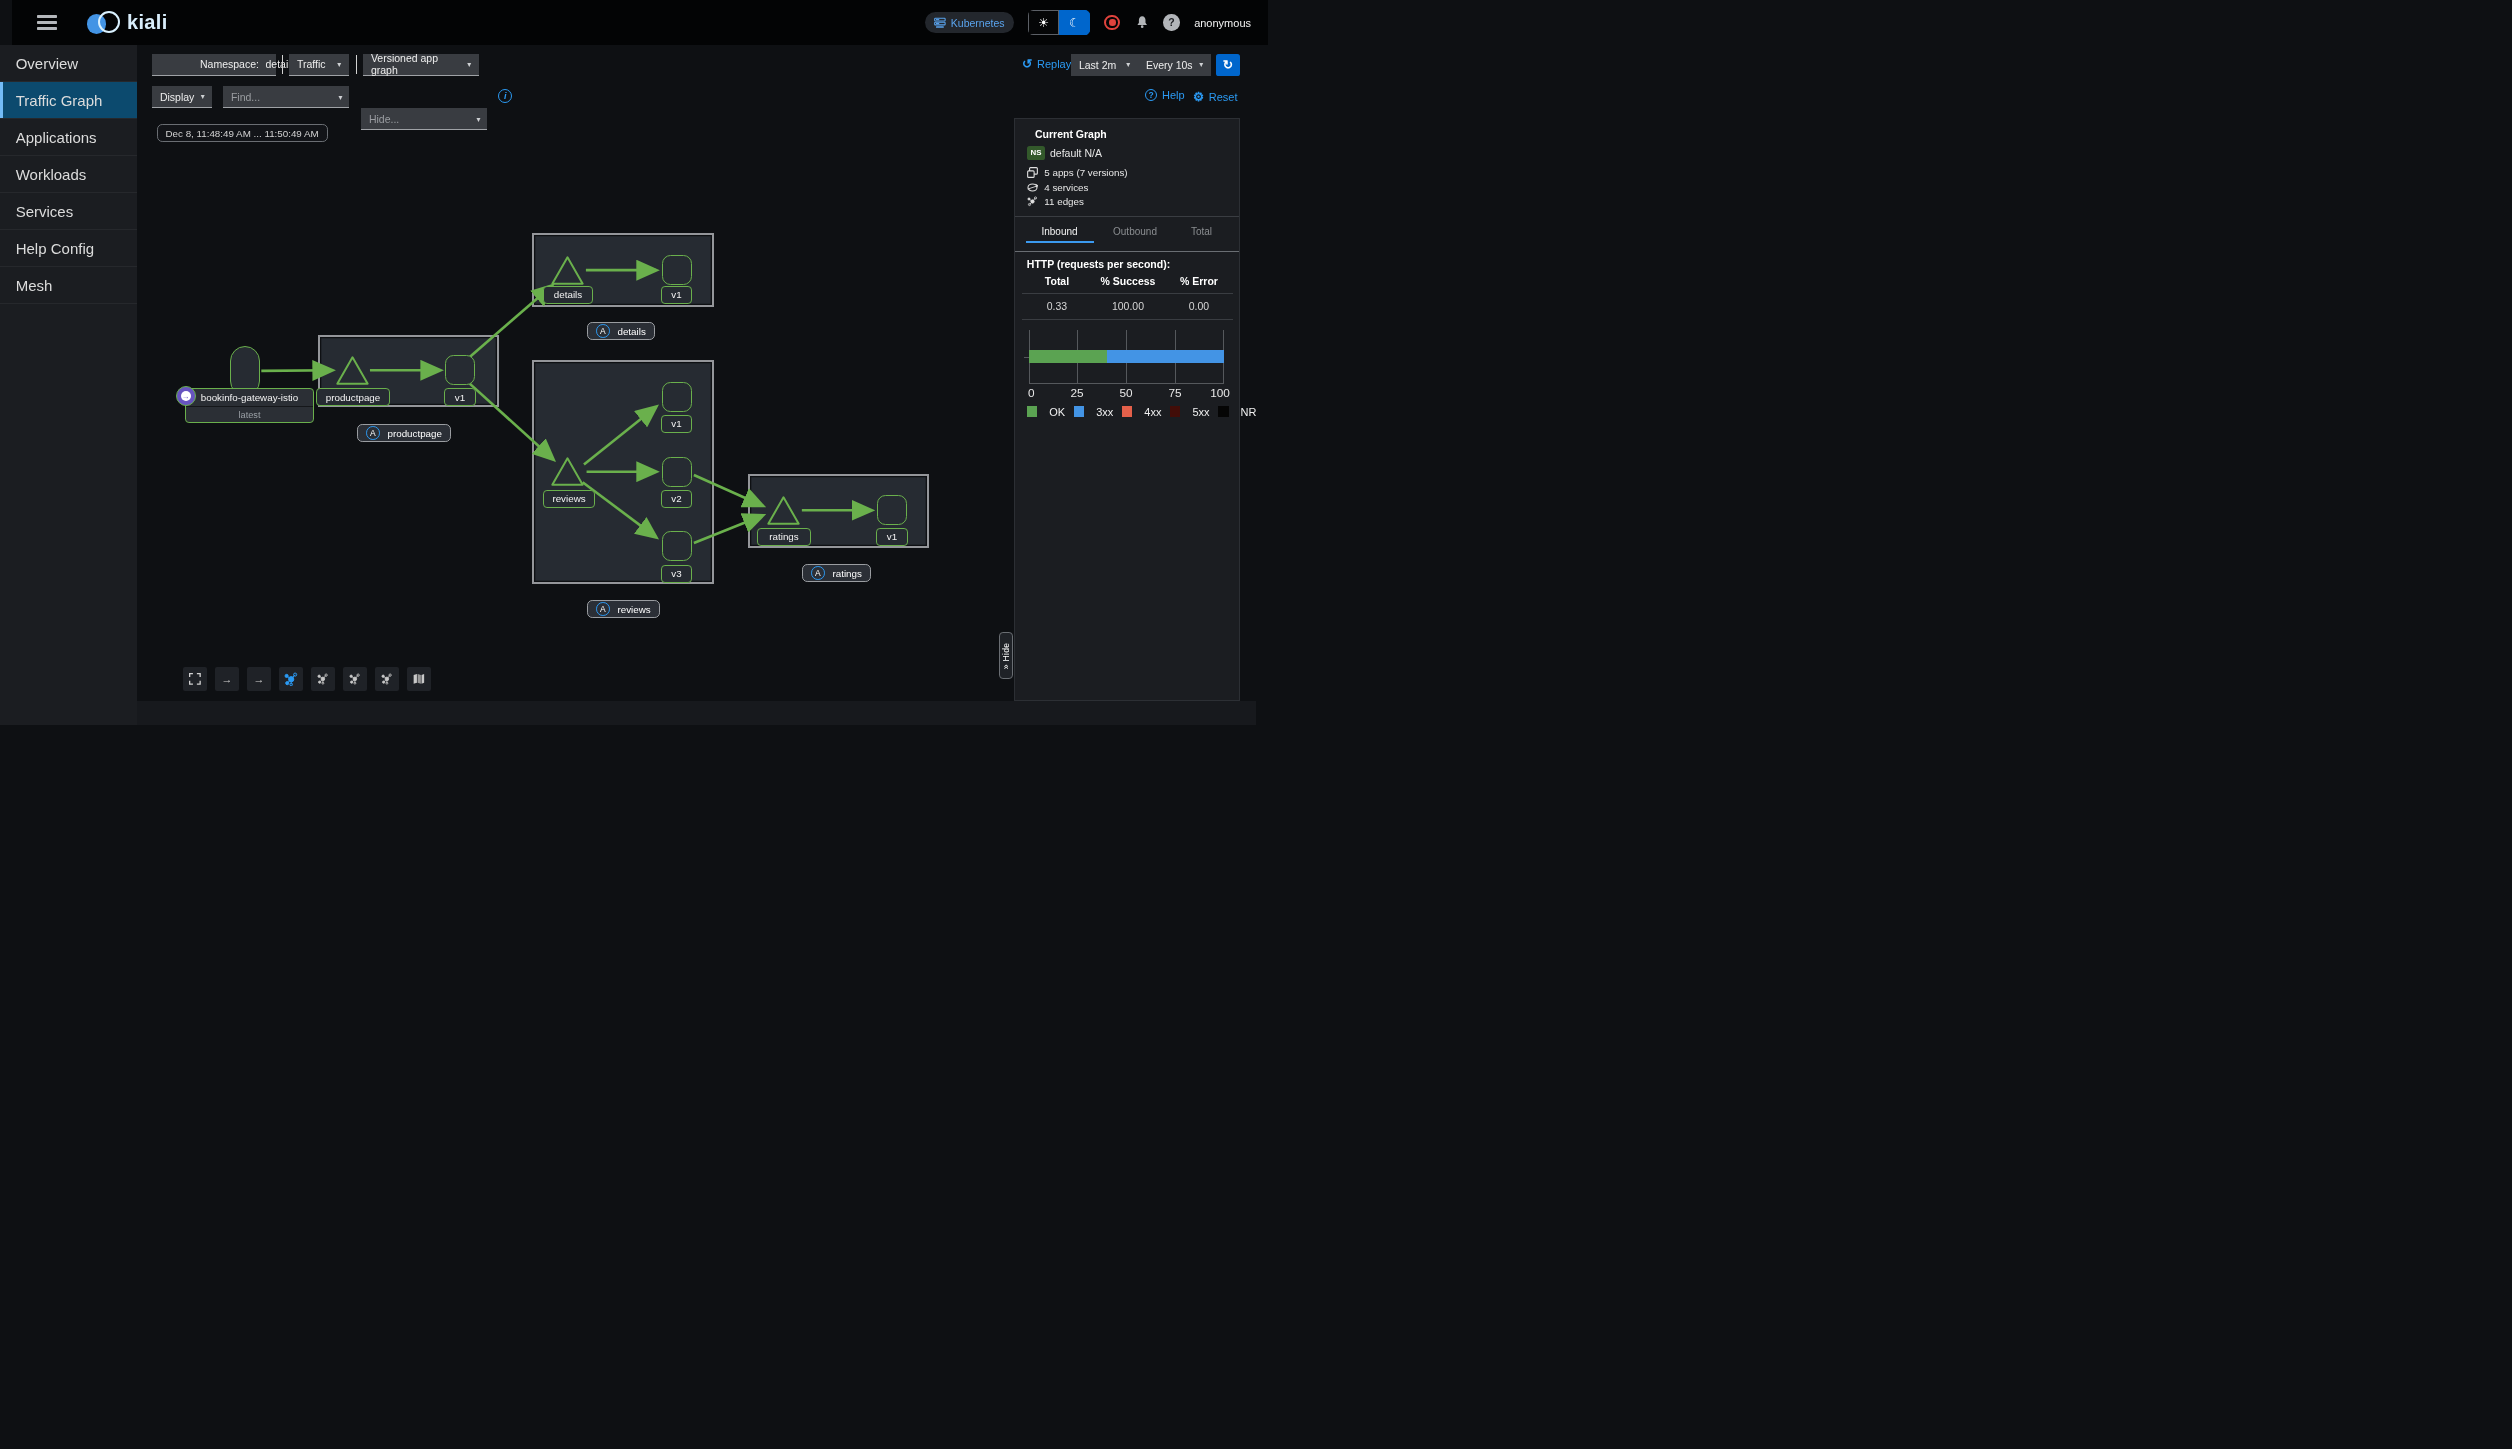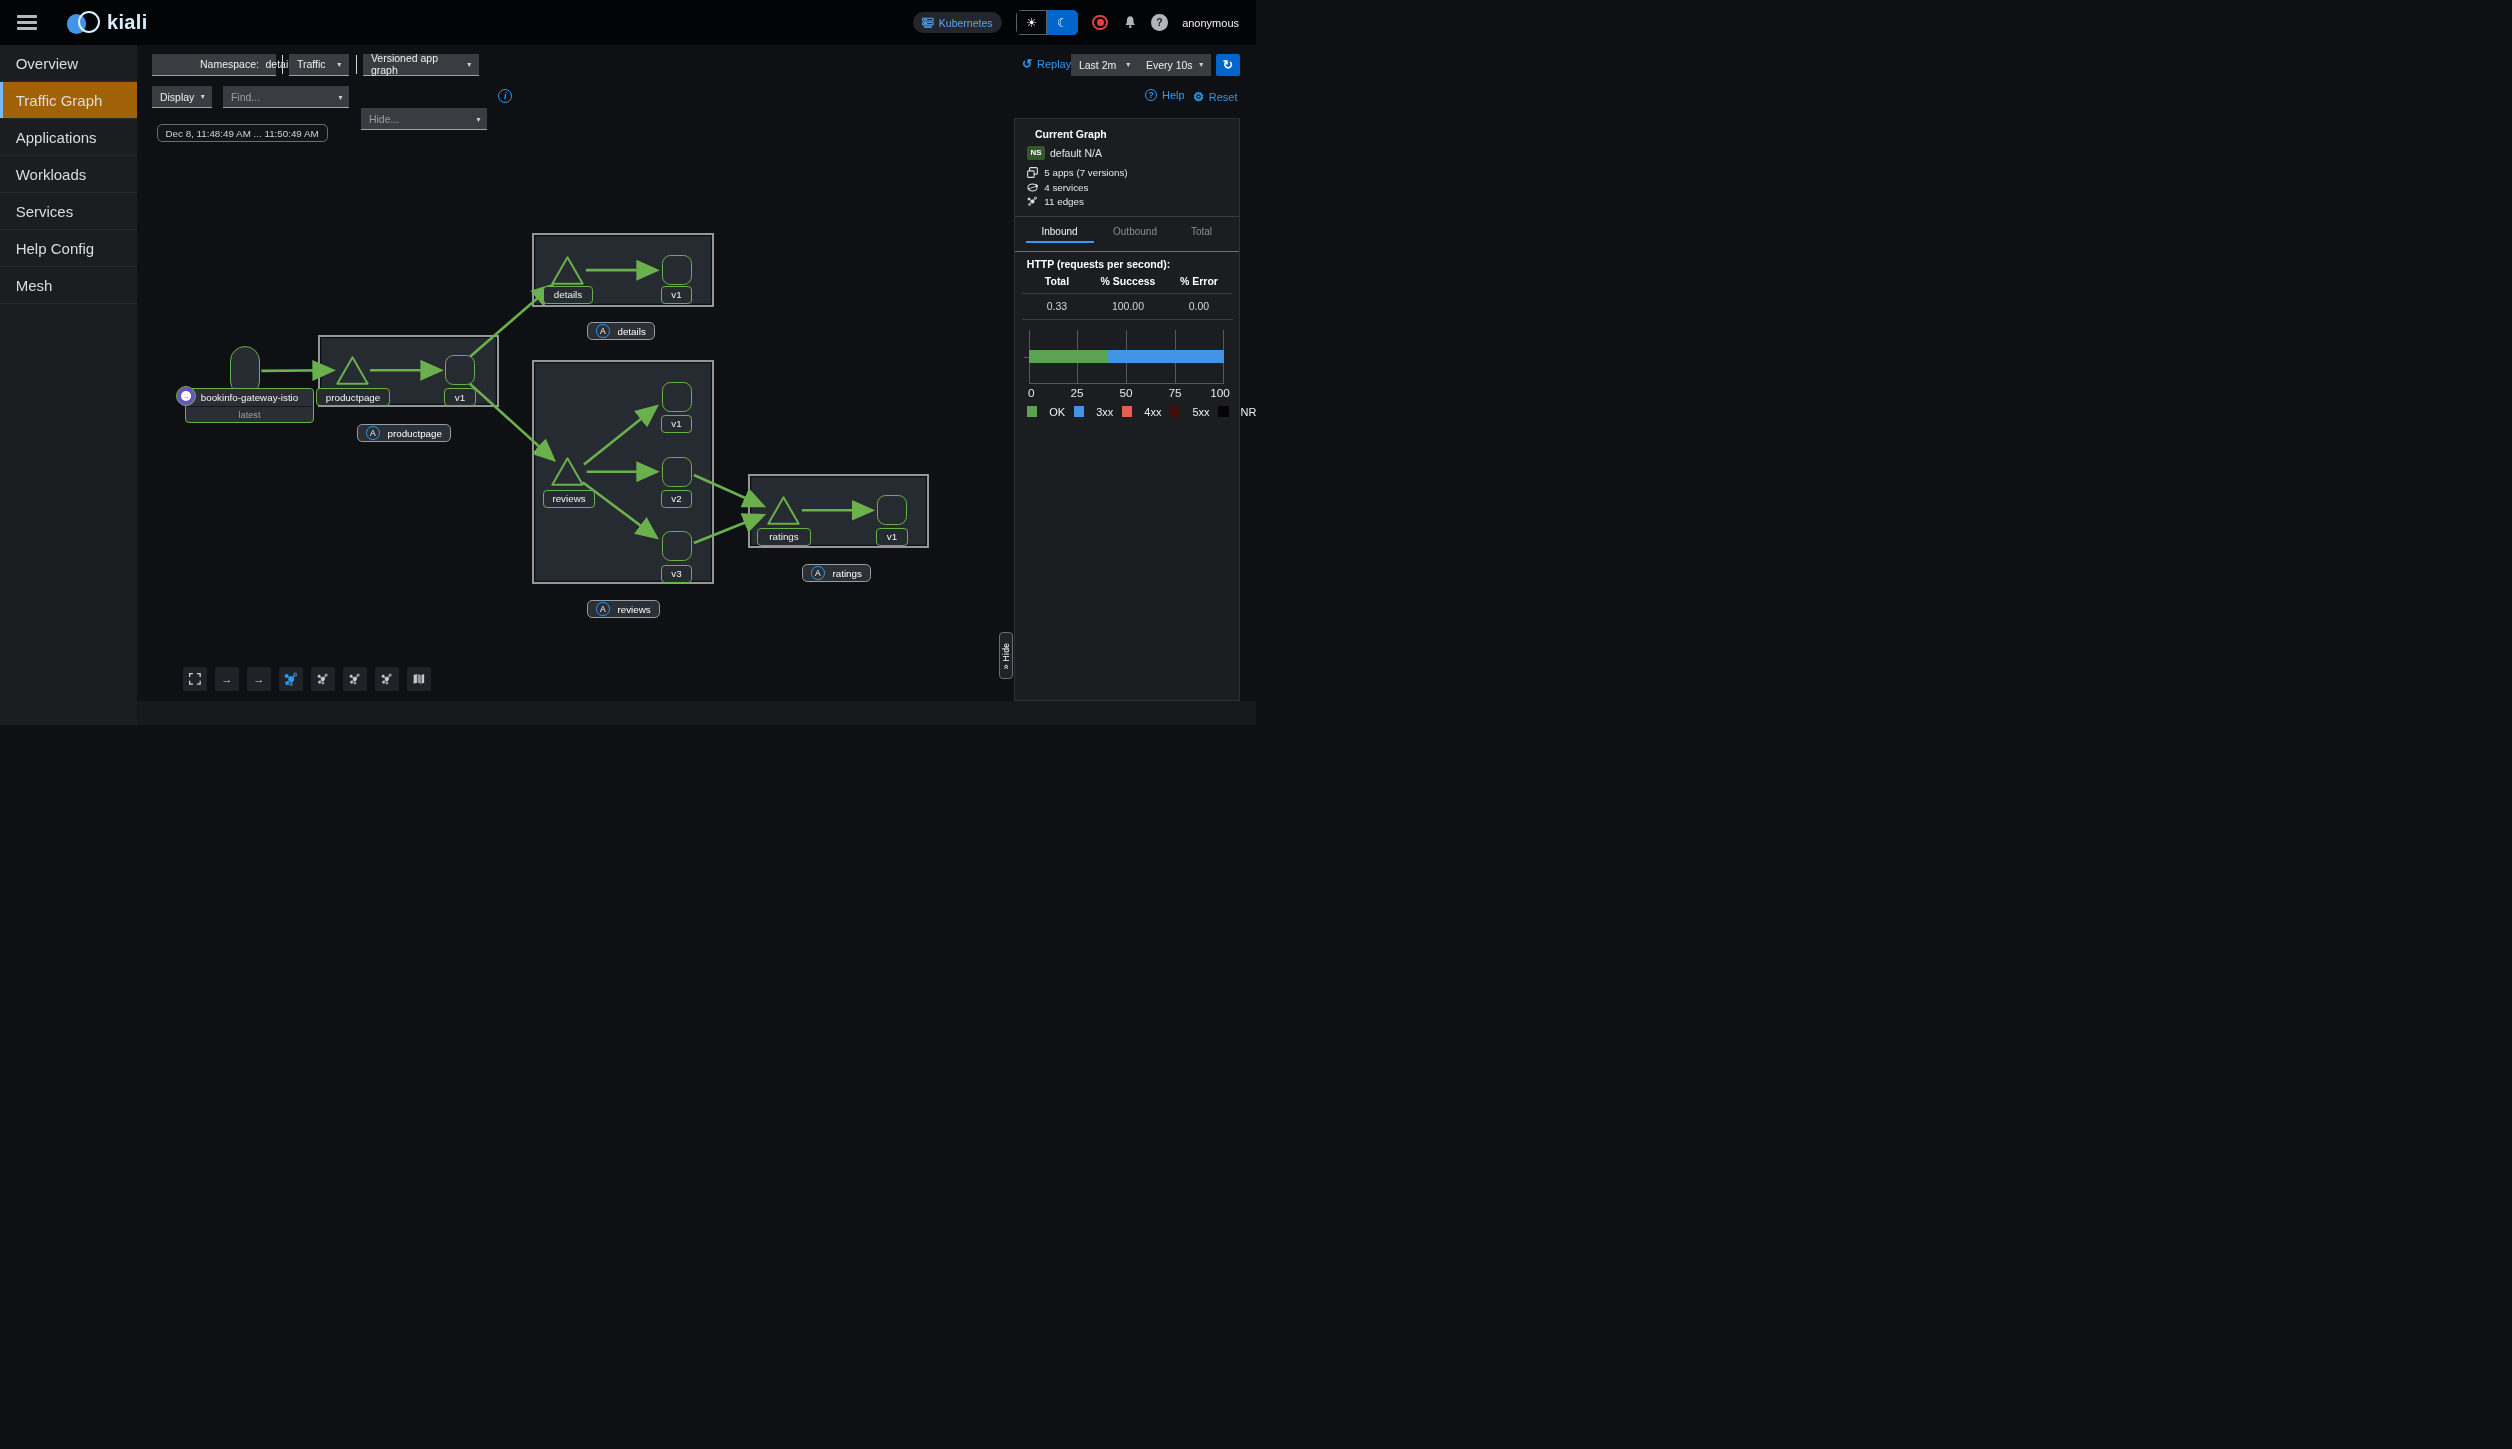--- a/index.html
+++ b/index.html
@@ -1,22 +1,22 @@
 <!DOCTYPE html>
 <html style="font-size:10.5px"><head>
 <meta charset="utf-8">
 <style>
   * { margin:0; padding:0; box-sizing:border-box; }
   html,body { width:1256px; height:725px; overflow:hidden; background:#0e1013;
     font-family:"Liberation Sans", sans-serif; color:#e0e0e0; }
   .abs { position:absolute; }
 
   
-  .masthead { position:absolute; left:0; top:0; width:1256px; height:45px; background:#030405;
-    display:flex; align-items:center; }
+  .masthead { position:absolute; left:12px; top:0; width:1256px; height:45px; background:#030405;
+    display:flex; align-items:center;padding-left:8px; }
   .hamburger { width:19.6px; height:14.4px; margin-left:17px; display:flex; flex-direction:column;
     justify-content:space-between; cursor:pointer; background:none; border:none; }
   .hamburger span { display:block; height:2.6px; background:#b5b8bc; border-radius:0.7px; }
   .brand { display:flex; align-items:center; margin-left:30px; gap:6.5px; }
   .logo-circles { position:relative; width:34px; height:27.5px; }
   .logo-c1 { position:absolute; left:0; top:5.2px; width:19.6px; height:19.6px; border-radius:50%; background:#4394e5; }
   .logo-c2 { position:absolute; left:11.8px; top:2.6px; width:22px; height:22px; border-radius:50%;
     border:2.6px solid #d9f1ff; background:transparent; }
   .brand-text { font-size:20px; font-weight:bold; color:#d9eefc; letter-spacing:0.3px; }
   .mast-right { margin-left:auto; display:flex; align-items:center; gap:14.4px; margin-right:17px; }
@@ -33,21 +33,21 @@
     border-radius:50%; background:#e0433d; }
   .icon-btn { background:none; border:none; cursor:pointer; display:flex; align-items:center; }
   .q-circle { width:16.4px; height:16.4px; border-radius:50%; background:#b2b5b9; color:#1b1d21;
     font-weight:bold; font-size:10.5px; display:flex; align-items:center; justify-content:center; }
   .username { font-size:11px; color:#f3f3f3; }
 
   
   .sidebar { position:absolute; left:0; top:45px; width:137px; height:680px; background:#1b1d21; }
   .side-item { height:37px; display:flex; align-items:center; padding-left:15.7px; font-size:15px;
     color:#dcdcdc; border-bottom:0.7px solid #26282c; cursor:pointer; position:relative; }
-  .side-item.active { background:#a16207;align-items:center; }
+  .side-item.active { background:#0c4a6e;align-items:center; }
   .side-item.active::before { content:""; position:absolute; left:0; top:0; bottom:0; width:3.3px; background:#73bcf7; }
 
   
   .content { position:absolute; left:137px; top:45px; width:1119px; height:680px; background:#0e1013; }
   .bottom-strip { left:0; top:656px; width:1119px; height:23.6px; background:#17191d; }
 
   
   .select { background:#393c41; border:none; border-bottom:1.3px solid #9fa2a6; color:#eee;
     display:flex; align-items:center; font-size:10.5px; padding:0 7.9px; gap:6.5px; cursor:pointer; height:22px; }
   .select .grow { flex:1; }

